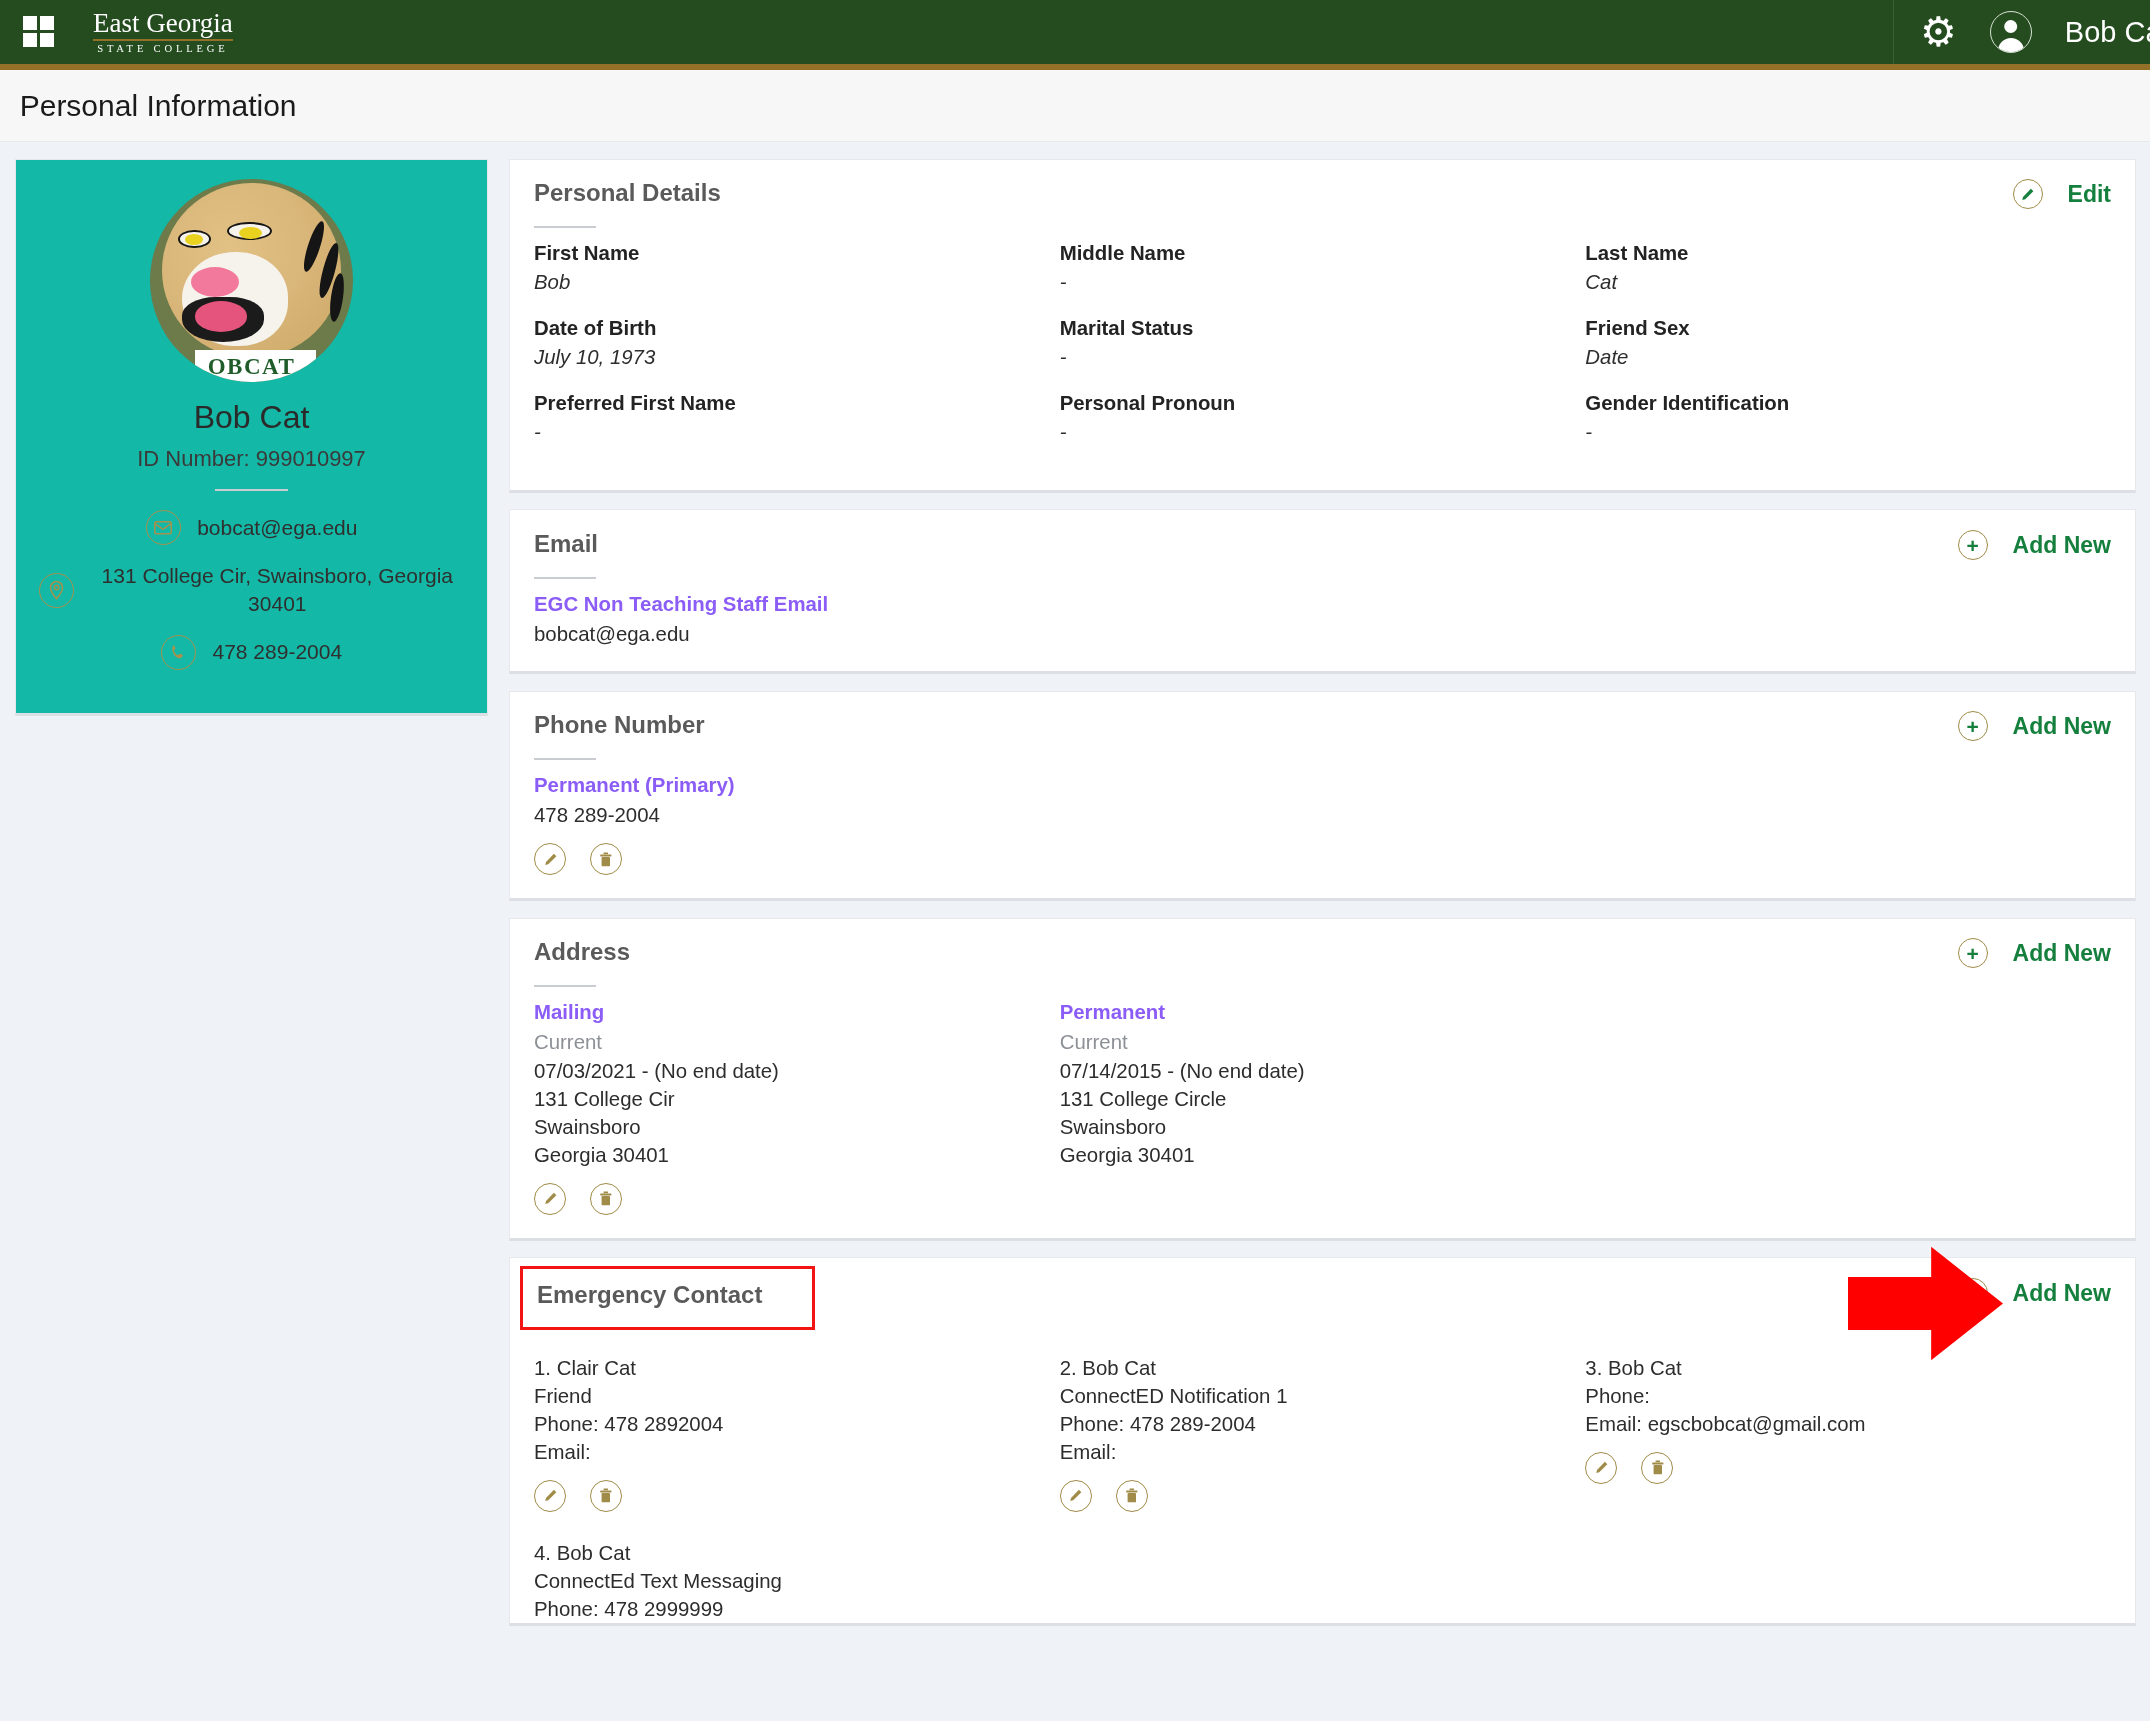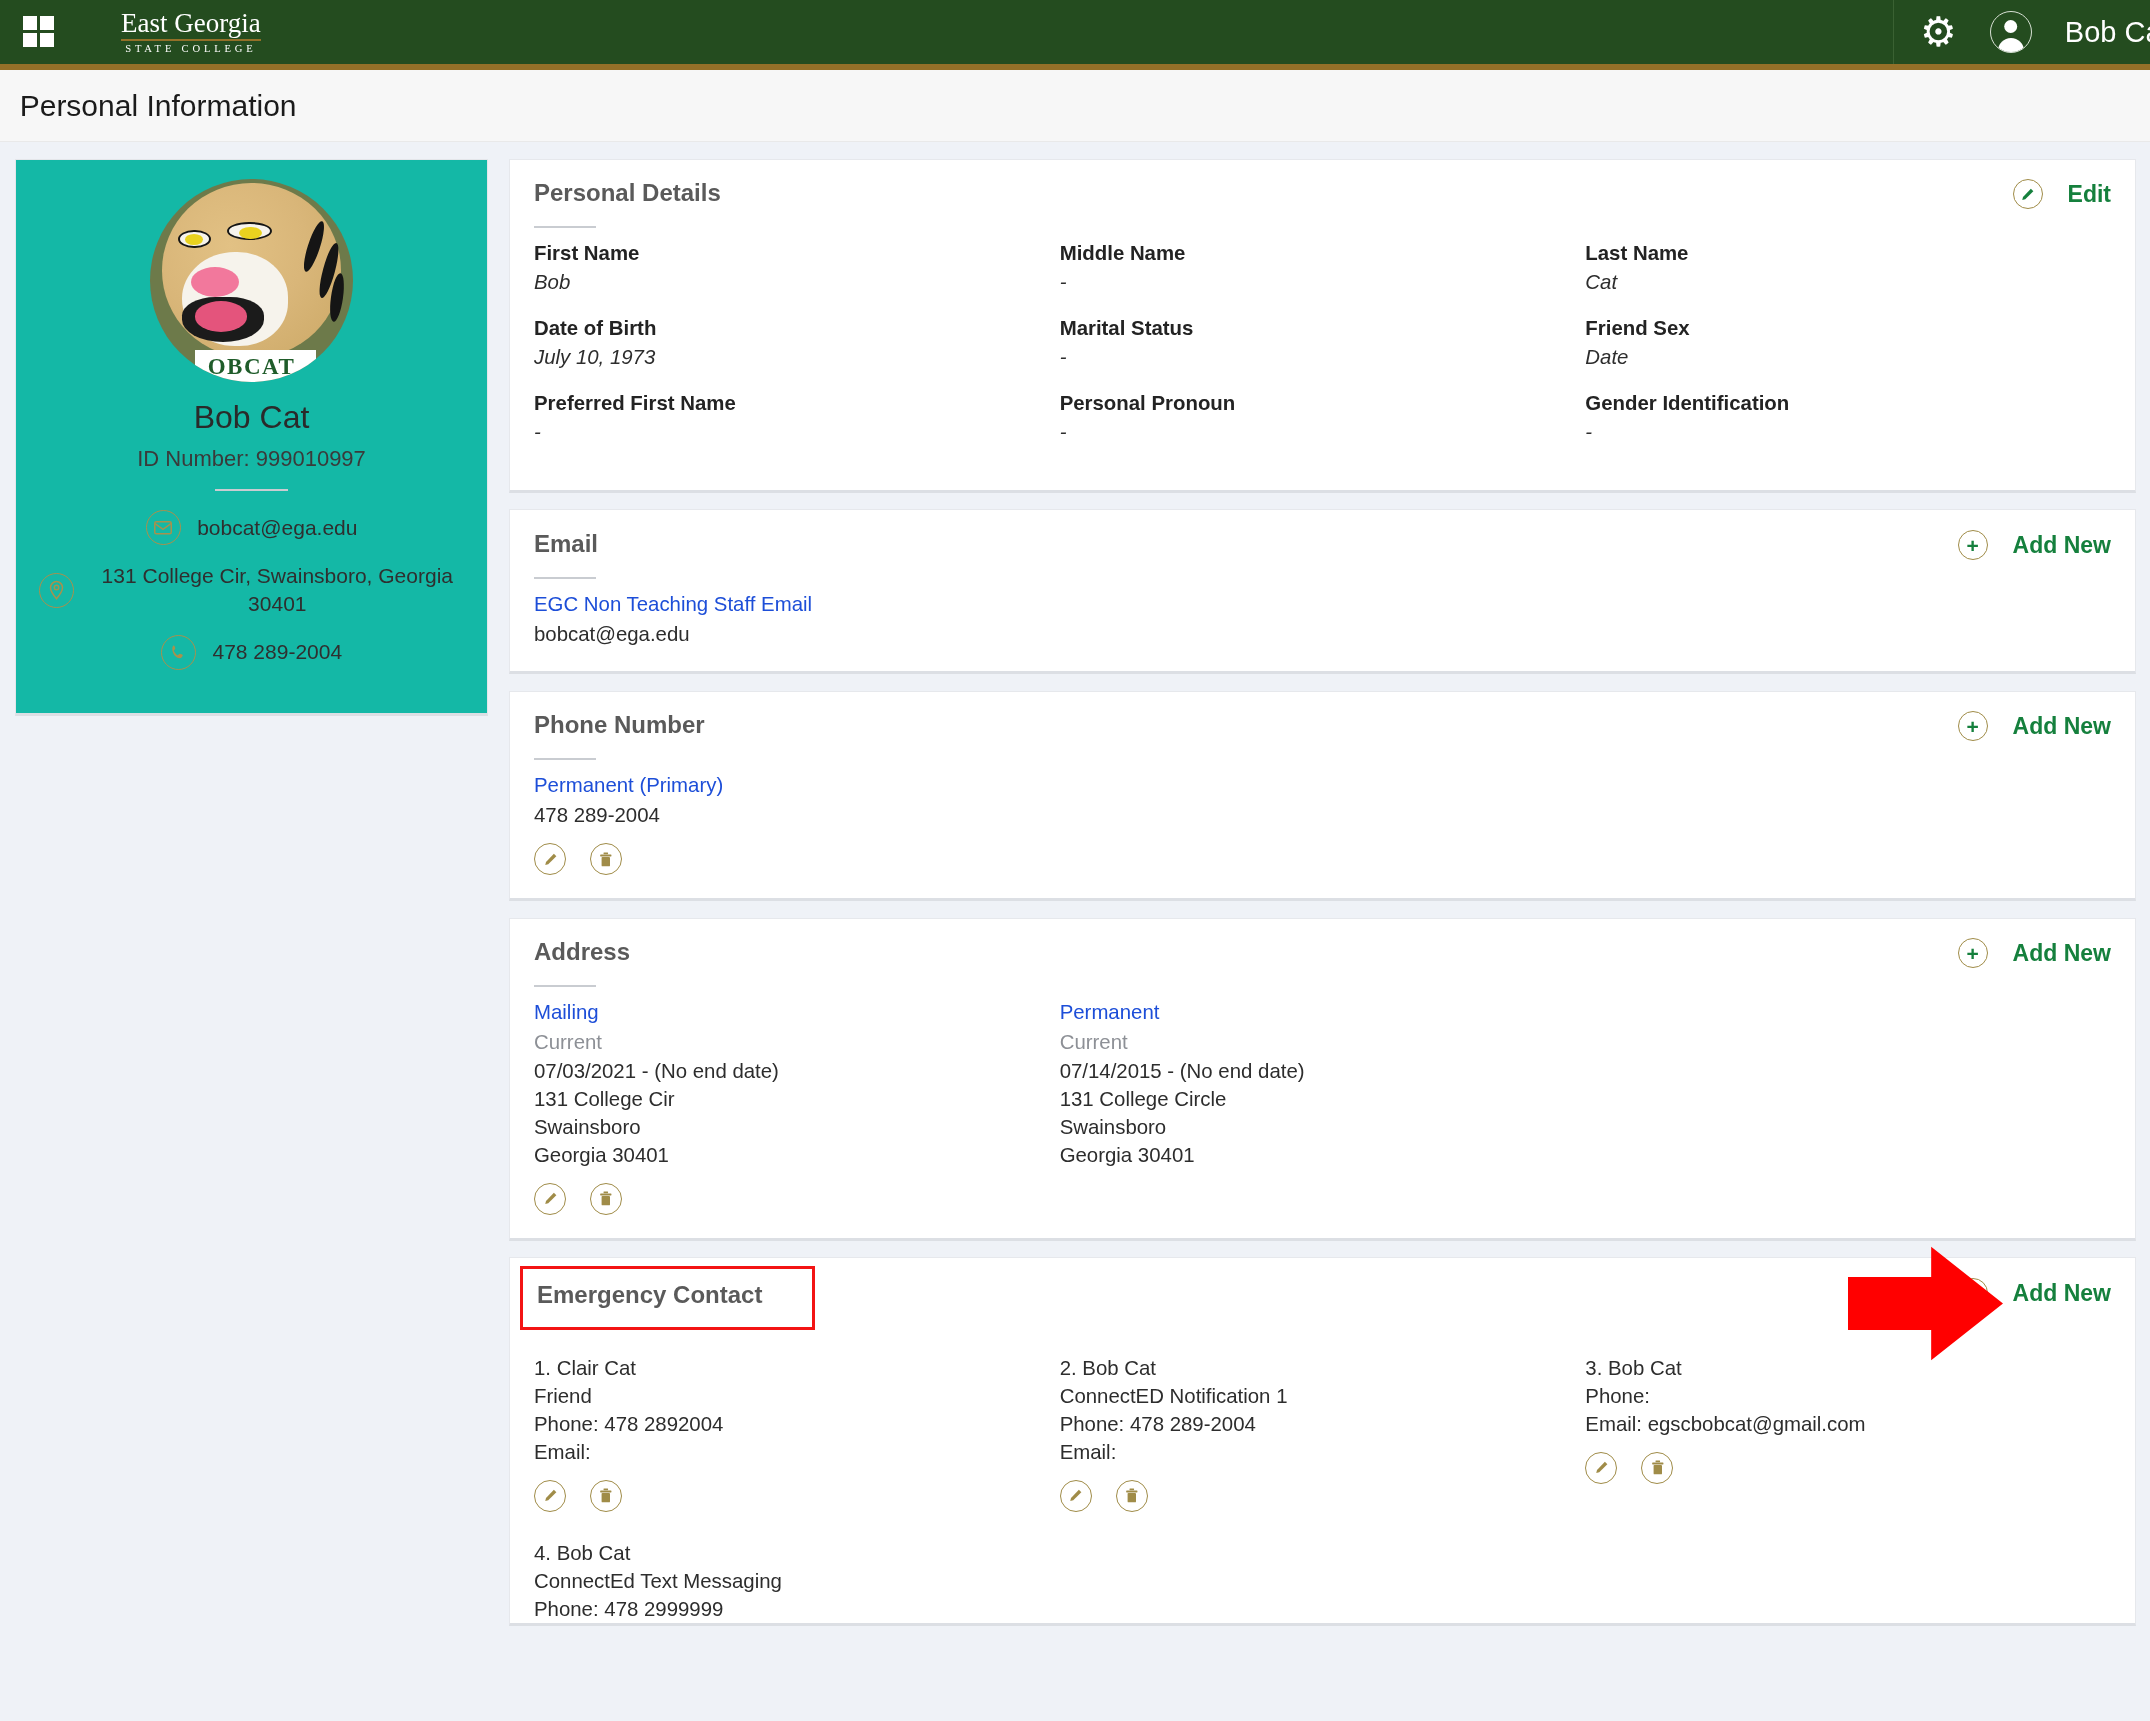--- a/index.html
+++ b/index.html
@@ -13,21 +13,20 @@
   }
 
   
   .topbar {
     position: relative;
     height: 70px;
     background: #244C1F;
     display: flex;
     align-items: center;
     border-bottom: 6px solid #947028;
-    gap: 28px;
   }
   .grid-icon {
     margin-left: 23px;
     width: 32px; height: 32px;
     display: grid;
     grid-template-columns: 13.6px 13.6px;
     grid-template-rows: 13.6px 13.6px;
     gap: 3.8px;
   }
   .grid-icon i { background: #ffffff; display: block; }
@@ -246,21 +245,21 @@
   }
 
   .grid3 { display: grid; grid-template-columns: 1fr 1fr 1fr; }
   .grid2 { display: grid; grid-template-columns: 1fr 1fr 1fr; }
 
   .field { margin-bottom: 23px; }
   .field:last-child { margin-bottom: 0; }
   .f-label { font-size: 20.4px; font-weight: bold; color: #232323; margin-bottom: 6px; }
   .f-value { font-size: 20.4px; color: #2d2d2d; font-style: italic; }
 
-  .entry-label { font-size: 20.4px; font-weight: normal; color: #1d4ed8; margin-bottom: 4.5px; }
+  .entry-label { font-size: 20.4px; font-weight: bold; color: #8b5cf6; margin-bottom: 4.5px; }
   .entry-line  { font-size: 20.4px; color: #2d2d2d; line-height: 1.38; }
   .entry-line.muted { color: #8d9096; }
 
   .icon-row { display: flex; gap: 24px; margin-top: 13.6px; }
   .oval-btn {
     width: 32px; height: 32px; border-radius: 50%;
     border: 1.5px solid #a08c48;
     display: flex; align-items: center; justify-content: center;
     color: #a08c48;
   }

